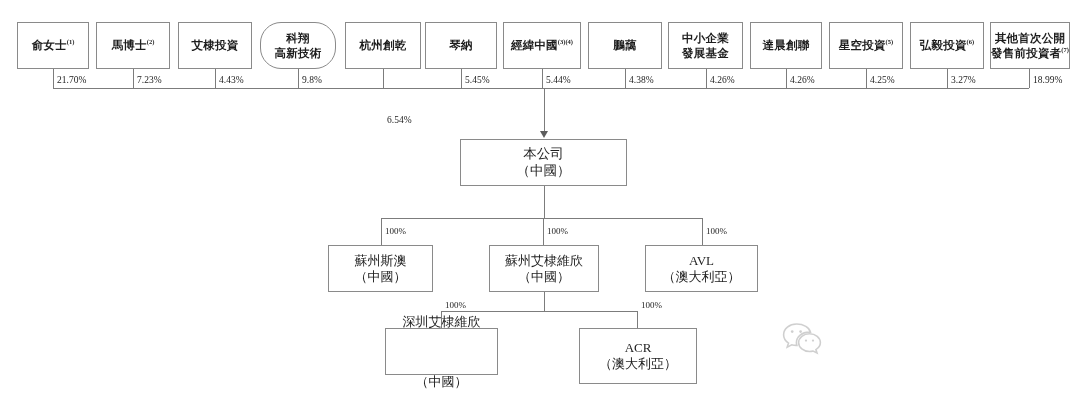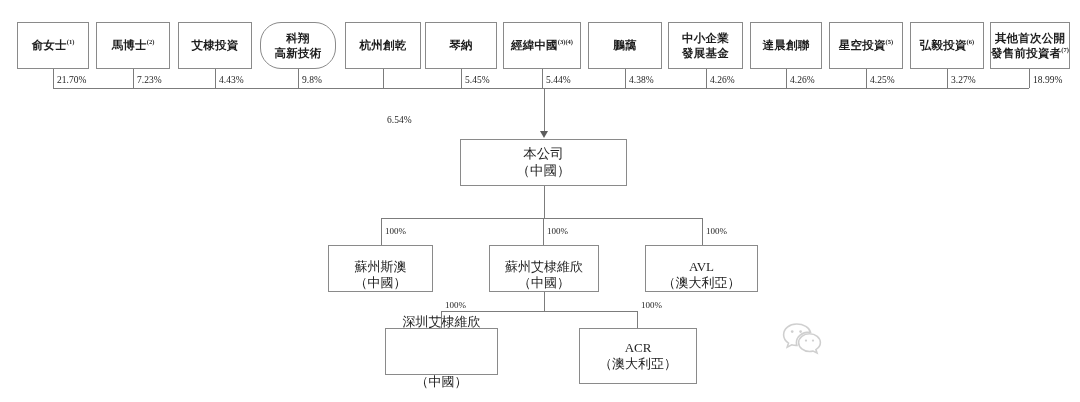--- a/index.html
+++ b/index.html
@@ -38,21 +38,20 @@
   .node.top {
     font-size: 11.5px;
     font-weight: 600;
     letter-spacing: 0.2px;
   }
   .node.mid-main {
     font-size: 13.5px;
   }
   .node.sub {
     font-size: 13px;
-    justify-content: flex-end;
   }
   .node.leaf {
     font-size: 13px;
   }
   sup.ref {
     font-size: 6.5px;
     vertical-align: super;
     font-weight: 600;
     letter-spacing: 0;
   }

